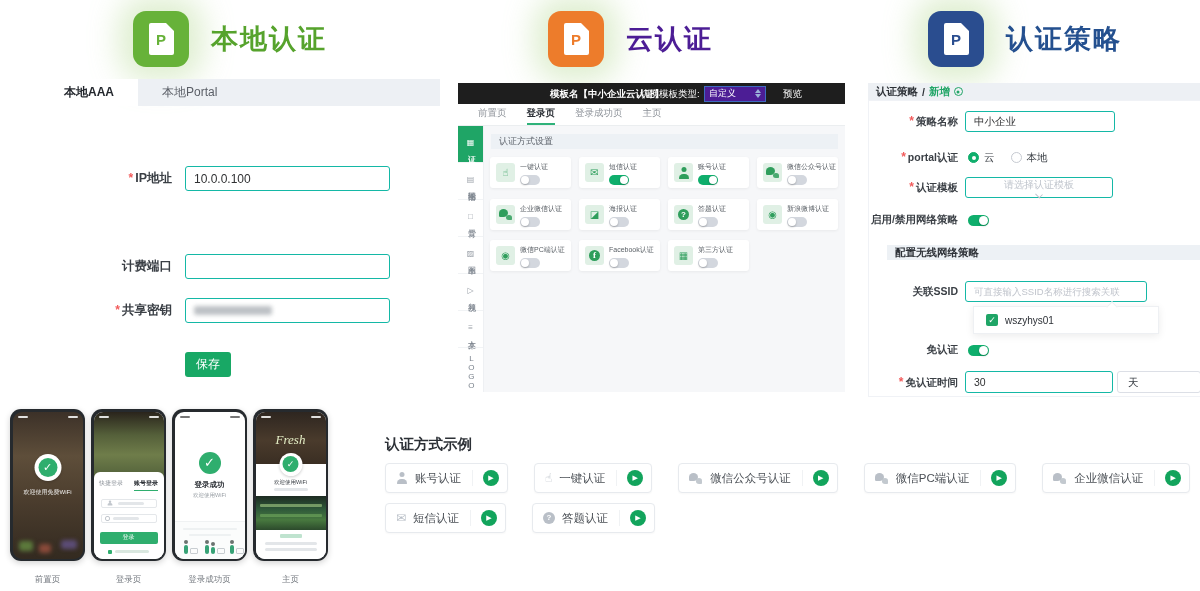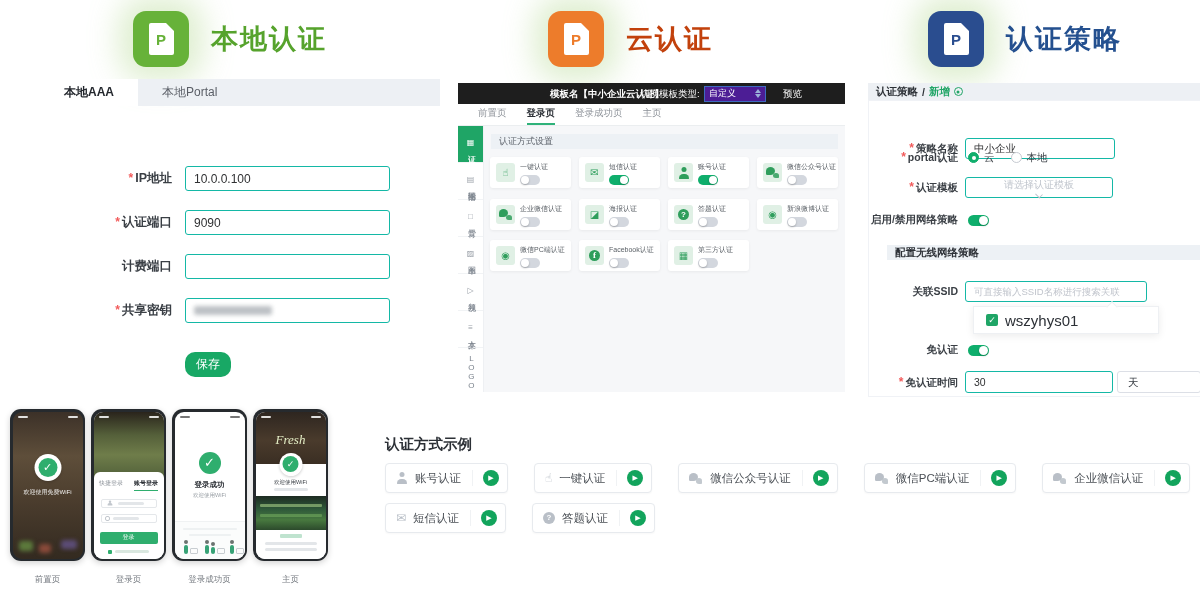--- a/index.html
+++ b/index.html
@@ -72,21 +72,21 @@
   .gi-wc::after { content:''; position:absolute; bottom:0; right:1px; width:6px; height:5.5px; border-radius:50% 50% 15% 50%; background:currentColor; opacity:.85; }
 
   
   .ltabbar { position:absolute; left:40px; top:79px; width:400px; height:27px; background:#edf0f4; display:flex; align-items:stretch; }
   .ltab { display:flex; align-items:center; padding:0 24px; font-size:12px; color:#5a5e66; cursor:pointer; }
   .ltab.active { background:#fff; color:#23272d; font-weight:bold; }
   .frow { position:absolute; display:flex; align-items:center; }
   .flabel { width:132px; text-align:right; font-size:12.5px; font-weight:bold; color:#3a3f45; }
   .star { color:#f25b5b; margin-right:2px; font-size:12px; }
   .maskbar { display:inline-block; width:78px; height:9px; border-radius:2px; background:#9aa0a6; filter:blur(2px); opacity:.65; }
-  .savebtn { position:absolute; left:185px; top:352px; width:46px; height:25px; background:#18a865; border:none; border-radius:10px;
+  .savebtn { position:absolute; left:185px; top:352px; width:46px; height:25px; background:#18a865; border:none; border-radius:3px;
              color:#fff; font-size:12px; cursor:pointer; font-family:inherit; }
 
   
   .cloudbar { position:absolute; left:458px; top:83px; width:387px; height:21px; background:#1e1e1e; }
   .cb-item { position:absolute; color:#fff; font-size:9.5px; line-height:21px; }
   .cb-select { position:absolute; left:246px; top:2.5px; width:62px; height:16px; background:#4c1d95; border:1px solid #3f6bbf;
                display:flex; align-items:center; justify-content:space-between; padding:0 4px; color:#fff; font-size:9px; cursor:pointer; }
   .cloudtabs { position:absolute; left:458px; top:104px; width:387px; height:22px; background:#fff; border-bottom:1px solid #ebeef0; display:flex; align-items:stretch; }
   .ctab { margin-left:20px; font-size:9.5px; color:#8b9097; display:flex; align-items:center; cursor:pointer; border-bottom:2px solid transparent; }
   .ctab.active { color:#2c3036; font-weight:bold; border-bottom-color:#2fb27a; }
@@ -163,41 +163,37 @@
 
   <div class="ltabbar">
     <div class="ltab active">本地AAA</div>
     <div class="ltab">本地Portal</div>
   </div>
 
   <div class="frow" style="left:40px; top:166px;">
     <div class="flabel"><span class="star">*</span><span>IP地址</span></div>
     <input class="ipt" style="margin-left: 13px; width: 205px; height: 25px; font-size: 12px;" readonly="" value="10.0.0.100">
   </div>
-  <div class="frow" style="left:40px; top:210px;">
-    <div class="flabel"><span class="star">*</span><span>认证端口</span></div>
-    <input class="ipt" style="margin-left: 13px; width: 205px; height: 25px; font-size: 12px;" readonly="" value="9090">
-  </div>
   <div class="frow" style="left:40px; top:254px;">
     <div class="flabel"><span>计费端口</span></div>
     <input class="ipt" style="margin-left: 13px; width: 205px; height: 25px; font-size: 12px;" readonly="">
   </div>
   <div class="frow" style="left:40px; top:298px;">
     <div class="flabel"><span class="star">*</span><span>共享密钥</span></div>
     <div class="ipt" style="margin-left:13px; width:205px; height:25px; display:flex; align-items:center;">
         <span class="maskbar"></span>
       </div>
   </div>
   <button class="savebtn">保存</button>
 
   <div class="hdr" style="left:548px; top:11px;">
     <div class="p-ico orange">
         <div class="doc">P</div>
       </div>
-    <div class="h-title" style="color:#c2410c;">云认证</div>
+    <div class="h-title" style="color:#4c1d95;">云认证</div>
   </div>
 
   <div class="cloudbar">
     <span class="cb-item" style="left:92px; font-weight:bold;">模板名【中小企业云认证】</span>
     <span class="cb-item" style="left:182px;">切换模板类型:</span>
     <div class="cb-select">
       <span>自定义</span>
       <span class="updown"></span>
     </div>
     <span class="cb-item" style="left:325px;">预览</span>
@@ -355,21 +351,21 @@
   </div>
 
   <div class="crumb">
     <span class="root">认证策略</span>
     <span class="sep">/</span>
     <span class="cur">新增</span>
     <span class="target"></span>
   </div>
   <div class="policybox"></div>
 
-  <div class="prow" style="left:870px; top:111px;margin-top:27px;">
+  <div class="prow" style="left:870px; top:111px;">
     <div class="plabel"><span class="star">*</span><span>策略名称</span></div>
     <input class="ipt" style="margin-left: 7px; width: 150px; height: 21px; font-size: 10.5px;" readonly="" value="中小企业">
   </div>
 
   <div class="prow" style="left:870px; top:150px;">
     <div class="plabel"><span class="star">*</span><span>portal认证</span></div>
     <span class="radio sel" style="margin-left:10px;"></span>
     <span style="margin-left:5px; font-size:10.5px; color:#3a3f45;">云</span>
     <span class="radio" style="margin-left:16px;"></span>
     <span style="margin-left:5px; font-size:10.5px; color:#3a3f45;">本地</span>
@@ -390,21 +386,21 @@
 
   <div class="psection">配置无线网络策略</div>
 
   <div class="prow" style="left:870px; top:281px;">
     <div class="plabel"><span>关联SSID</span></div>
     <input class="ipt" style="margin-left: 7px; width: 182px; height: 21px; font-size: 9.5px;" readonly="" placeholder="可直接输入SSID名称进行搜索关联">
   </div>
 
   <div class="ssid-drop">
     <span class="check">✓</span>
-    <span style="font-size:15px; color:#2c3036;">wszyhys01</span>
+    <span style="font-size:10px; color:#2c3036;">wszyhys01</span>
   </div>
 
   <div class="prow" style="left:870px; top:343px;">
     <div class="plabel"><span>免认证</span></div>
     <span class="toggle on" style="margin-left:10px;"></span>
   </div>
 
   <div class="prow" style="left:870px; top:371px;">
     <div class="plabel"><span class="star">*</span><span>免认证时间</span></div>
     <input class="ipt" style="margin-left: 7px; width: 148px; height: 22px; font-size: 10.5px;" readonly="" value="30">

